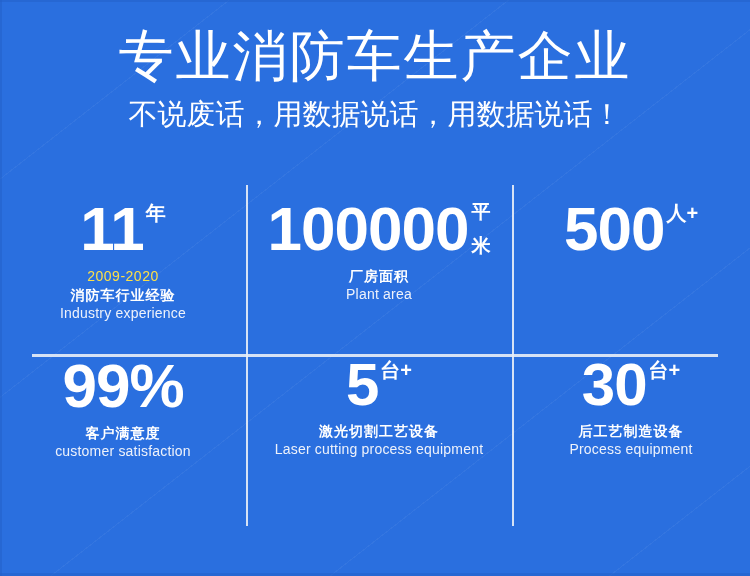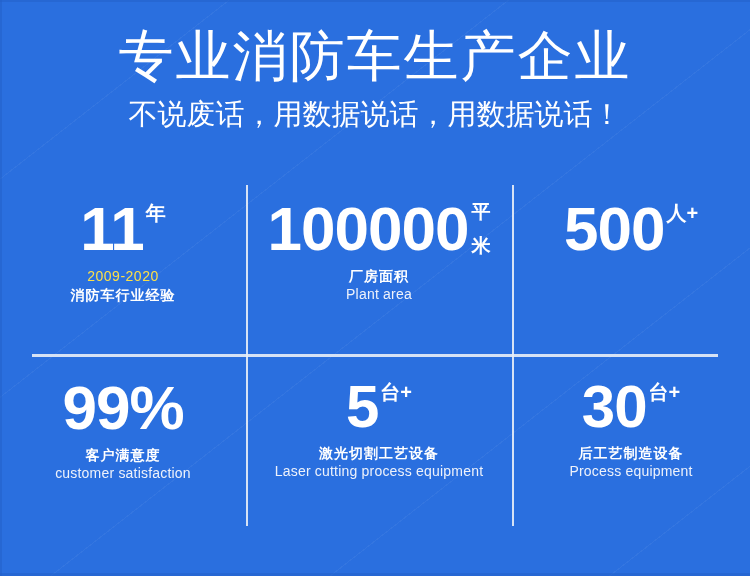--- a/index.html
+++ b/index.html
@@ -88,21 +88,21 @@
     grid-template-rows: 169px 173px;
   }
   .cell {
     position: relative;
     display: flex;
     flex-direction: column;
     align-items: center;
     justify-content: flex-start;
   }
   .cell.r1 { padding-top: 14px; }
-  .cell.r2 { padding-top: 24px; }
+  .cell.r2 { padding-top: 2px; }
 
   
   .divider {
     position: absolute;
     background: #e9eef7;
     pointer-events: none;
     opacity: .9;
   }
   .v-div-1 { top: 185px; left: 246px; width: 2px;  height: 341px; }
   .v-div-2 { top: 185px; left: 512px; width: 2px;  height: 341px; }
@@ -197,20 +197,21 @@
   <div class="stats">
 
     <div class="cell r1">
       <div class="num-line">
         <span class="num">11</span>
         <span class="unit">年</span>
       </div>
       <div class="labels">
         <div class="meta">2009-2020</div>
         <div class="label-cn">消防车行业经验</div>
+        <div class="label-en">Industry experience</div>
       </div>
     </div>
 
     <div class="cell r1">
       <div class="num-line">
         <span class="num">100000</span>
         <span class="unit-stack">
           <span>平</span>
           <span>米</span>
         </span>

